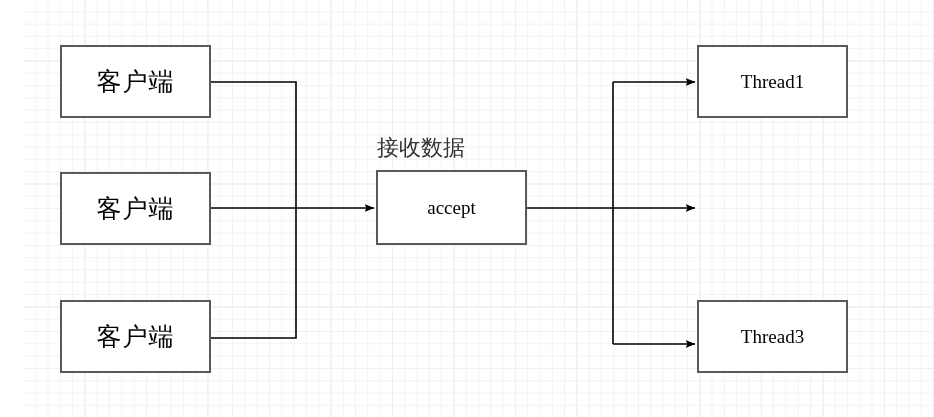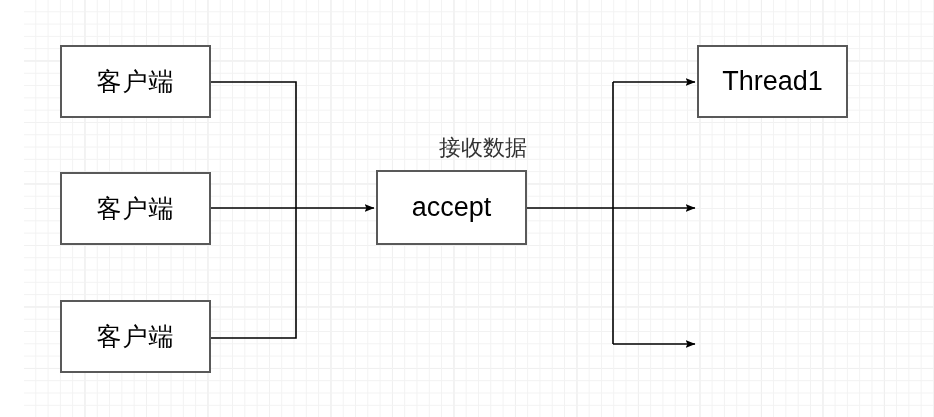--- a/index.html
+++ b/index.html
@@ -48,30 +48,30 @@
     align-items: center;
     justify-content: center;
     color: #000000;
   }
   .node-cjk {
     font-family: "DejaVu Serif", "Liberation Serif", serif;
     font-size: 25px;
     letter-spacing: 1px;
   }
   .node-latin {
-    font-family: Liberation Sans, sans-serif;
-    font-size: 27px;
+    font-family: Liberation Serif, serif;
+    font-size: 19px;
   }
   .edge-label {
     position: absolute;
     font-family: "DejaVu Serif", "Liberation Serif", serif;
     font-size: 22px;
     color: #333333;
     white-space: nowrap;
-    text-align: right;
+    text-align: left;
   }
 </style>
 </head>
 <body>
 
 <div id="canvas">
 
   <svg id="wires" viewBox="0 0 934 417" width="934" height="417">
     <defs>
       <marker id="arrowhead" markerWidth="10" markerHeight="8" refX="9.5" refY="4" orient="auto" markerUnits="userSpaceOnUse">
@@ -114,14 +114,17 @@
 
   <div class="node node-latin" style="left:352px; top:170px; width:151px; height:75px;text-align:right;">
     <span>accept</span>
   </div>
 
   <div class="node node-latin" style="left:673px; top:45px; width:151px; height:73px;">
     <span>Thread1</span>
   </div>
 
 
+  <div class="node node-latin" style="left:673px; top:300px; width:151px; height:73px;">
+    <span>Thread3</span>
+  </div>
 
 </div>
 
 </body></html>

